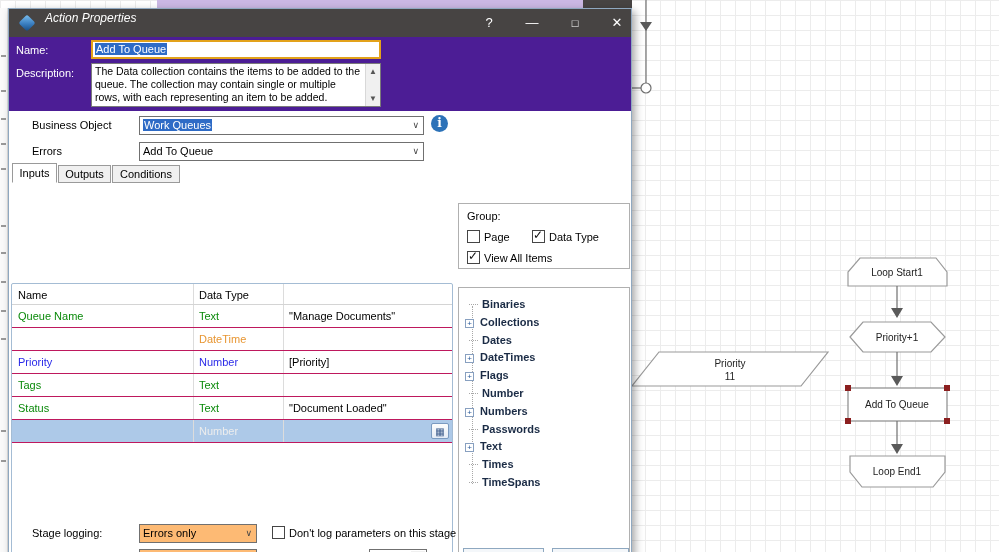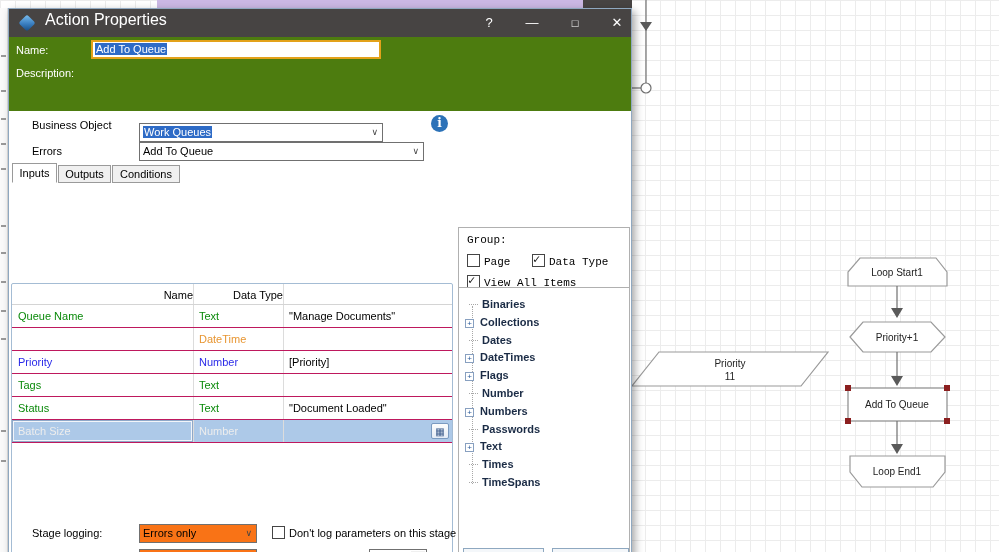--- a/index.html
+++ b/index.html
@@ -21,61 +21,61 @@
 
   
   .dialog {
     position:absolute; left:8px; top:8px; width:624px; height:560px;
     background:#ffffff; border:1px solid #8fa8c0; box-shadow:3px 3px 8px rgba(0,0,0,.35);
   }
   .titlebar { position:absolute; left:0; top:0; width:100%; height:28px; background:#474443; color:#fff; }
   .titlebar-icon { position:absolute; left:12px; top:8px; width:12px; height:12px;
     background:linear-gradient(135deg,#7cc0f0 0%,#3a7ec0 55%,#164a80 100%);
     transform:rotate(45deg); border-radius:2px; }
-  .titlebar-text { position:absolute; left:36px; top:2px; font-size:16px; }
+  .titlebar-text { position:absolute; left:36px; top:2px; font-size:12px;font-style:italic; }
   .tb-btn { position:absolute; top:5px; width:32px; height:18px; text-align:center; color:#fff; font-size:13px; line-height:18px; cursor:default; }
   .tb-help{left:464px;} .tb-min{left:507px;} .tb-max{left:550px; font-size:11px;} .tb-close{left:592px;}
 
-  .navy { position:absolute; left:0; top:28px; width:100%; height:74px; background:#4d7c0f; color:#fff; font-size:11px; }
+  .navy { position:absolute; left:0; top:28px; width:100%; height:74px; background:#4c1d95; color:#fff; font-size:11px; }
   .navy-label { position:absolute; left:7px; }
   .name-input { position:absolute; left:82px; top:3px; width:290px; height:19px; background:#fff;
     border:2px solid #e3a21a; font-size:11px; line-height:15px; padding-left:2px; color:#000; }
   .name-input .sel { background:#2e6bc6; color:#fff; padding:0 1px; }
   .desc-box { position:absolute; left:82px; top:26px; width:290px; height:44px; background:#fff; border:1px solid #7a7a7a;
     color:#000; font-size:10.5px; line-height:13px; padding:1px 18px 1px 3px; overflow:hidden; }
   .desc-scroll { position:absolute; right:0; top:0; width:15px; height:100%; background:#f0f0f0; border-left:1px solid #d8d8d8; }
   .desc-scroll .up, .desc-scroll .dn { position:absolute; left:0; width:100%; text-align:center; font-size:8px; color:#555; }
   .desc-scroll .up{top:1px;} .desc-scroll .dn{bottom:1px;}
 
   .body-area { position:absolute; left:0; top:102px; width:100%; height:458px; background:#fff; font-size:11px; color:#000; }
   .fld-label { position:absolute; left:23px; }
   .combo { position:absolute; height:19px; background:#fff; border:1px solid #707070; font-size:11px; line-height:17px; padding-left:3px; }
   .combo .chev { position:absolute; right:4px; top:0; color:#444; font-size:9px; }
   .combo .sel { background:#2e6bc6; color:#fff; padding:0 1px; }
-  .combo-light { background:#f97316; }
+  .combo-light { background:#fdba74; }
   .info-icon { position:absolute; left:422px; top:105px; width:17px; height:17px; border-radius:50%;
     background:#2c72b8; color:#fff; text-align:center; font:bold 12px "DejaVu Serif",serif; line-height:17px; }
 
   .tab { position:absolute; border:1px solid #9a9a9a; background:#f0f0f0; font-size:11px; text-align:center; }
   .tab.active { background:#fff; border-bottom:1px solid #fff; z-index:2; }
 
   .table-panel { position:absolute; left:2px; top:172px; width:442px; height:332px;
     border:1px solid #a4bcd4; border-radius:2px; background:#fff; overflow:hidden; }
-  .t-header { position:relative; height:21px; border-bottom:1px solid #d4d4d4;text-align:right; }
+  .t-header { position:relative; height:21px; border-bottom:1px solid #d4d4d4; }
   .t-row { position:relative; height:23px; border-bottom:1px solid #be185d; }
   .t-cell { position:absolute; top:0; height:100%; line-height:22px; padding-left:6px; overflow:hidden; white-space:nowrap; }
   .c-name{left:0; width:181px;} .c-type{left:181px; width:90px;} .c-value{left:271px; width:169px;}
   .colsep { position:absolute; top:0; width:1px; height:100%; background:#dcdcdc; }
   .t-row.selected { background:#adc9e8; }
   .t-row.selected .t-cell { color:#ededed; }
   .t-row.selected .c-name { box-shadow:inset 0 0 0 1px #8fa8c8, inset 0 0 0 2px #f2f5fa; }
   .calc-btn { position:absolute; right:3px; top:3px; width:18px; height:16px; border:1px solid #7a9ac0;
     background:linear-gradient(#fdfdfd,#e4ecf6); text-align:center; line-height:15px; font-size:10px; color:#3a5a8a; border-radius:2px; }
 
-  .group-panel { position:absolute; left:449px; top:116px; width:172px; height:66px; border:1px solid #b0b0b0; background:#fff;font-family:Liberation Mono, monospace; }
+  .group-panel { position:absolute; left:449px; top:92px; width:172px; height:66px; border:1px solid #b0b0b0; background:#fff; }
   .tree-panel  { position:absolute; left:449px; top:176px; width:172px; height:328px; border:1px solid #b0b0b0; background:#fff; }
   .cb { display:inline-block; width:13px; height:13px; border:1px solid #454545; background:#fff; vertical-align:-2px; position:relative; }
   .cb .tick { position:absolute; left:0px; top:-3px; font-size:12px; color:#111; }
   .grp-title { position:absolute; left:8px; top:6px; }
   .grp-page { position:absolute; left:8px; top:26px; }
   .grp-dtype { position:absolute; left:73px; top:26px; }
   .grp-view { position:absolute; left:8px; top:47px; }
   .cb-label { margin-left:4px; }
 
   .tree-vline { position:absolute; left:13px; top:18px; width:1px; border-left:1px dotted #a8a8a8; }
@@ -161,26 +161,33 @@
     <div class="tb-btn tb-help">?</div>
     <div class="tb-btn tb-min">—</div>
     <div class="tb-btn tb-max">□</div>
     <div class="tb-btn tb-close">✕</div>
   </div>
 
   <div class="navy">
     <div class="navy-label" style="top:7px">Name:</div>
     <div class="name-input"><span class="sel">Add To Queue</span></div>
     <div class="navy-label" style="top:30px">Description:</div>
+    <div class="desc-box">
+      <span>The Data collection contains the items to be added to the queue. The collection may contain single or multiple rows, with each representing an item to be added.</span>
+      <div class="desc-scroll">
+        <div class="up">▲</div>
+        <div class="dn">▼</div>
+      </div>
+    </div>
   </div>
 
   <div class="body-area">
 
     <div class="fld-label" style="top:8px">Business Object</div>
-    <div class="combo" style="left:130px; top:12px; width:244px;">
+    <div class="combo" style="left:130px; top:5px; width:285px;">
       <span class="sel">Work Queues</span>
       <span class="chev">∨</span>
     </div>
     <div class="info-icon" style="top:4px">i</div>
 
     <div class="fld-label" style="top:34px">Errors</div>
     <div class="combo" style="left:130px; top:31px; width:285px;">
       <span>Add To Queue</span>
       <span class="chev">∨</span>
     </div>
@@ -225,21 +232,20 @@
             <div class="colsep" style="left: 271px;"></div>
           </div>
           <div class="t-row">
             <div class="t-cell c-name" style="color: rgb(11, 138, 11);">Status</div>
             <div class="t-cell c-type" style="color: rgb(11, 138, 11);">Text</div>
             <div class="t-cell c-value" style="color: rgb(0, 0, 0);">"Document Loaded"</div>
             <div class="colsep" style="left: 181px;"></div>
             <div class="colsep" style="left: 271px;"></div>
           </div>
           <div class="t-row selected">
-            <div class="t-cell c-name" style="color: rgb(237, 237, 237);">Batch Size</div>
             <div class="t-cell c-type" style="color: rgb(237, 237, 237);">Number</div>
             <div class="t-cell c-value" style="color: rgb(237, 237, 237);"></div>
             <div class="colsep" style="left: 181px;"></div>
             <div class="colsep" style="left: 271px;"></div>
             <div class="calc-btn">▦</div>
           </div>
         </div>
     </div>
 
     <div class="group-panel">

